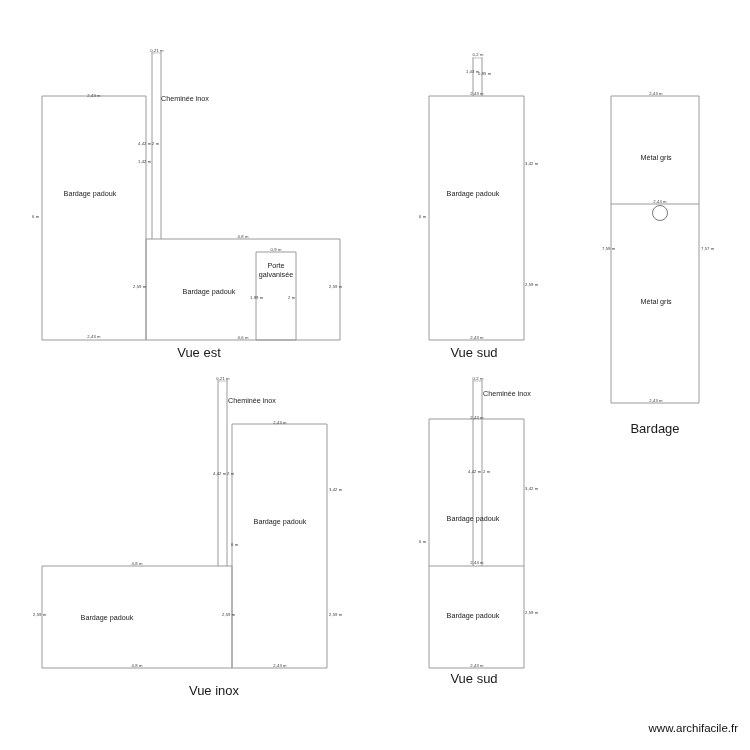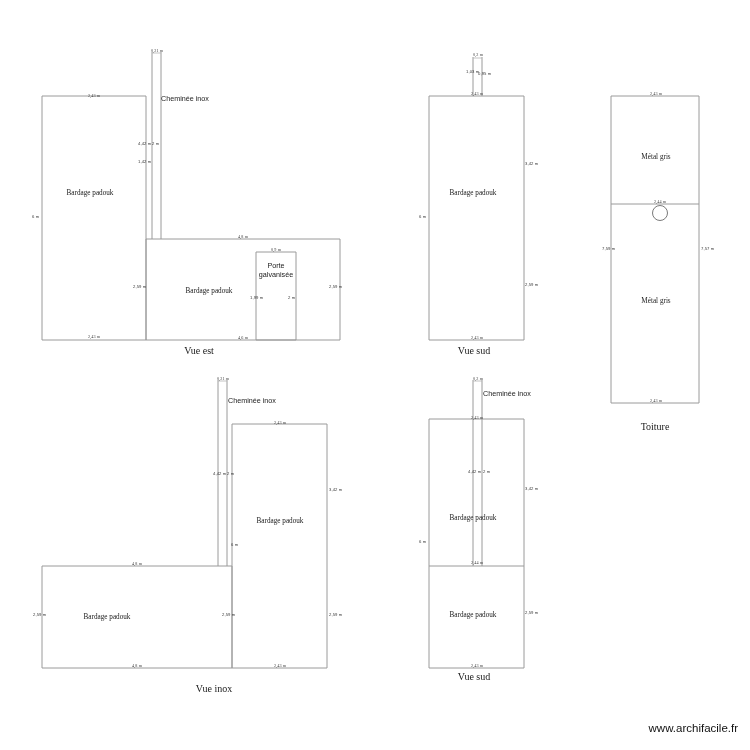--- a/index.html
+++ b/index.html
@@ -65,32 +65,32 @@
     font-size: 7.2px;
     color: #1a1a1a;
   }
   .mat2 {
     font-size: 7.2px;
     color: #1a1a1a;
     text-align: center;
     line-height: 1.22;
   }
   .viewname {
-    font-size: 10px;
+    font-size: 13px;
     color: #1a1a1a;
   }
   .watermark {
     position: absolute;
     right: 12px;
     bottom: 16px;
     font-size: 11.5px;
     color: #111111;
     white-space: nowrap;
   }
-  .ctr { transform: translateX(-50%); font-family: Liberation Serif, serif; }
+  .ctr { transform: translateX(-50%); }
 </style>
 </head>
 <body>
 
 <div id="sheet">
 
   <svg class="plan" viewBox="0 0 750 750">
 
     <g>
 
@@ -186,21 +186,21 @@
 
   <div class="lbl dim ctr" style="left:656px; top:92px;">2,43 m</div>
   <div class="lbl dim" style="left:602px; top:247px;">7,59 m</div>
   <div class="lbl dim" style="left:701px; top:247px;">7,57 m</div>
   <div class="lbl dim ctr" style="left:660px; top:200px;">2,44 m</div>
   <div class="lbl dim ctr" style="left:656px; top:399px;">2,43 m</div>
 
   <div class="lbl mat ctr" style="left:656px; top:154px;">Métal gris</div>
   <div class="lbl mat ctr" style="left:656px; top:298px;">Métal gris</div>
 
-  <div class="lbl viewname ctr" style="left:655px; top:422px;">Toiture</div>
+  <div class="lbl viewname ctr" style="left:655px; top:422px;">Bardage</div>
 
   <div class="lbl dim ctr" style="left:223px; top:377px;">0,21 m</div>
   <div class="lbl mat" style="left:228px; top:397px;">Cheminée inox</div>
 
   <div class="lbl dim" style="left:213px; top:472px;">4,42 m</div>
   <div class="lbl dim" style="left:227px; top:472px;">2 m</div>
   <div class="lbl dim" style="left:231px; top:543px;">6 m</div>
 
   <div class="lbl dim ctr" style="left:280px; top:421px;">2,43 m</div>
   <div class="lbl dim" style="left:329px; top:488px;">3,42 m</div>

